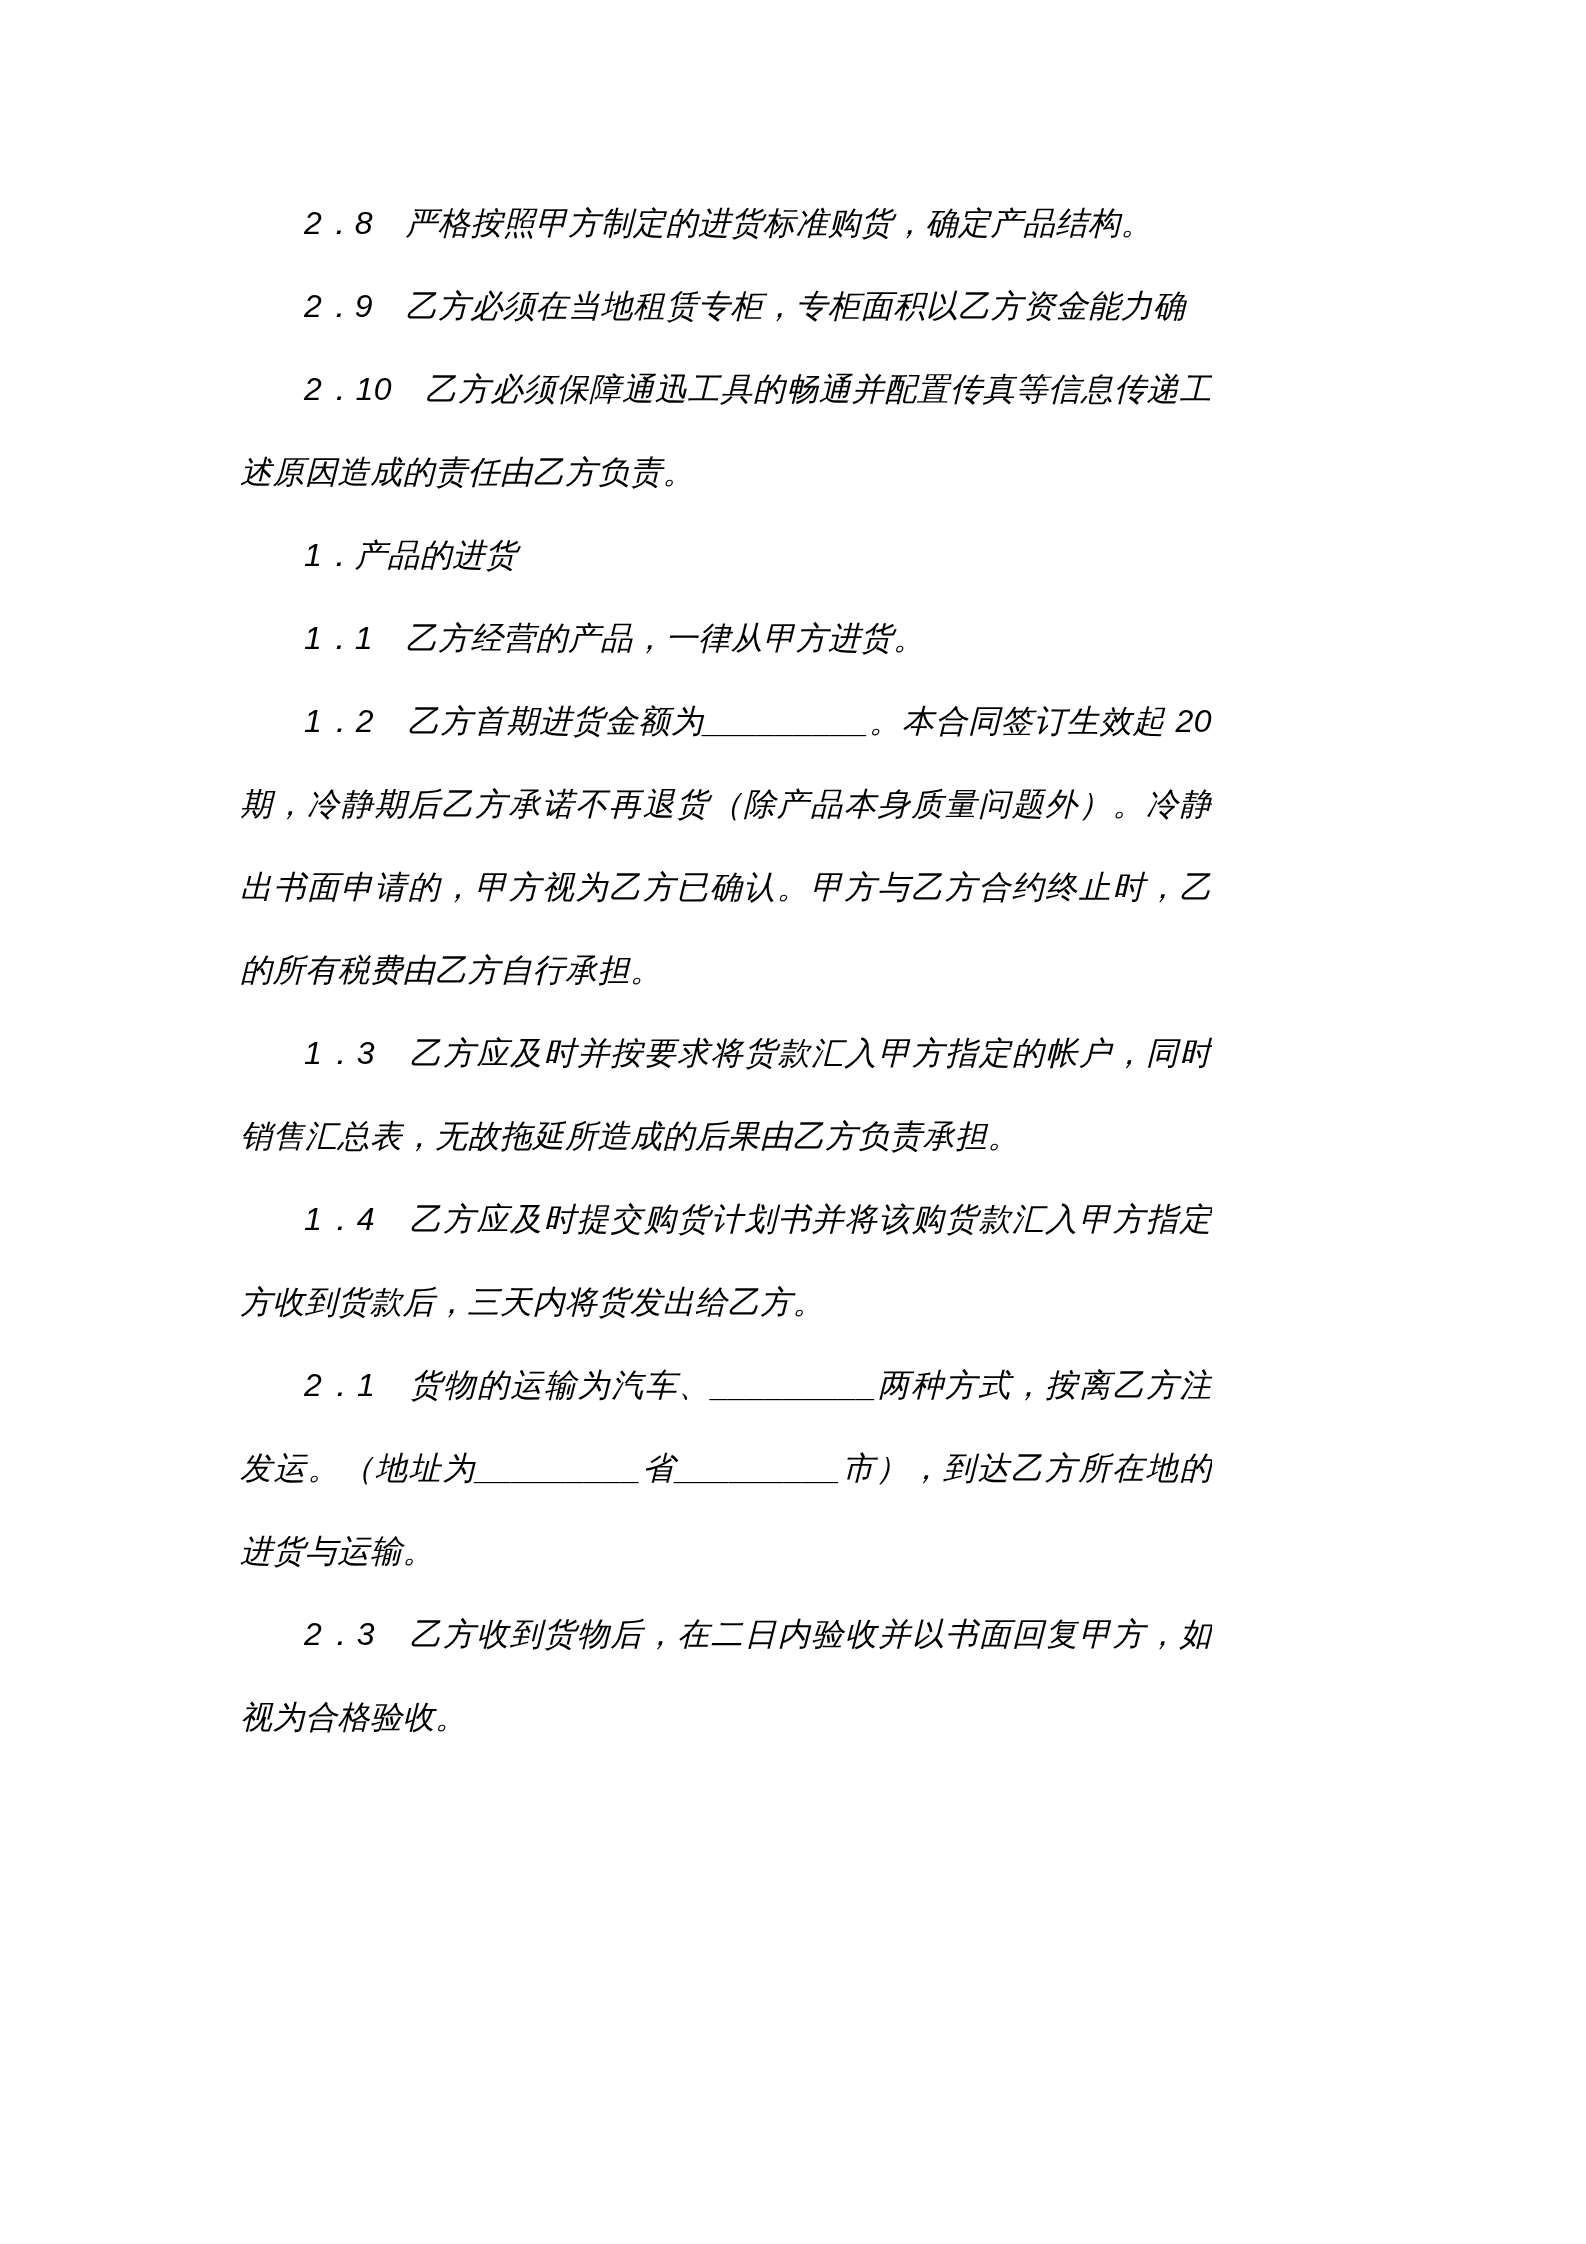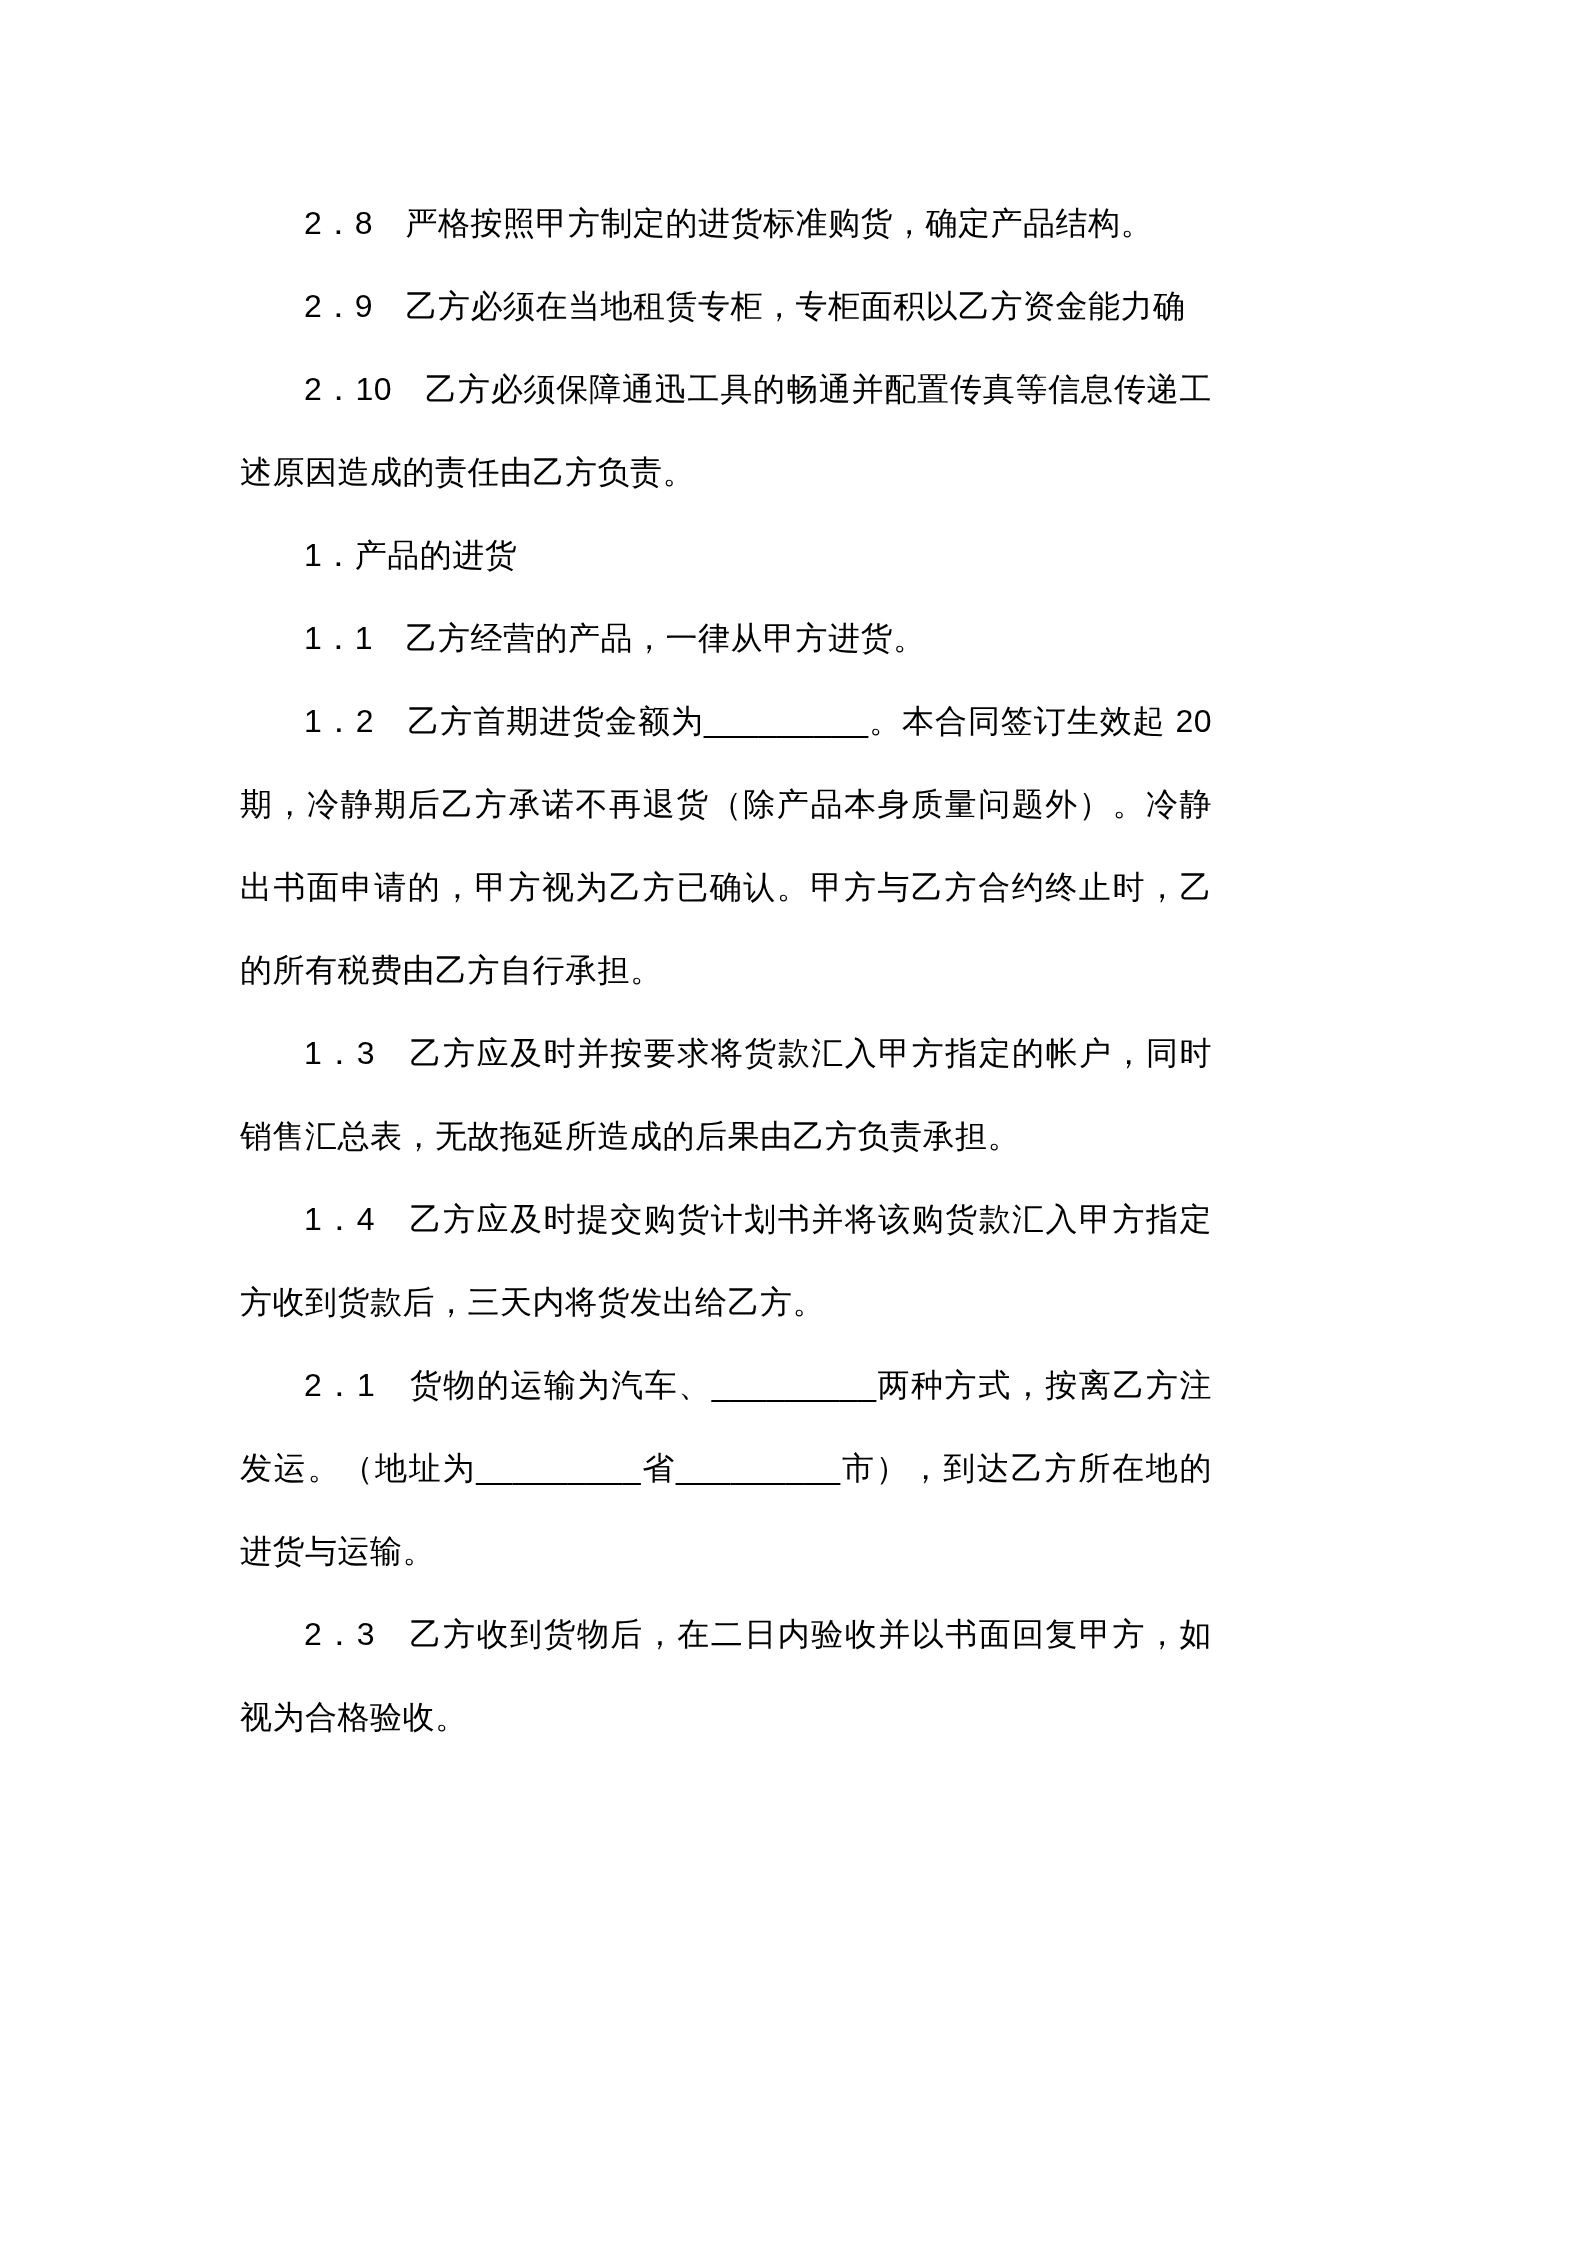--- a/index.html
+++ b/index.html
@@ -10,20 +10,21 @@
     position: relative;
     overflow: hidden;
     font-family: "Liberation Sans", sans-serif;
     color: #000000;
   }
   .doc-page {
     width: 1452px;
     height: 2244px;
     background: #ffffff;
     padding: 182px 240px 0 240px;
+    font-style: italic;
   }
   .line {
     font-size: 32px;
     height: 83px;
     line-height: 83px;
     font-weight: 400;
     overflow: hidden;
     letter-spacing: 0.5px;
   }
   .line.indent { padding-left: 64px; }

